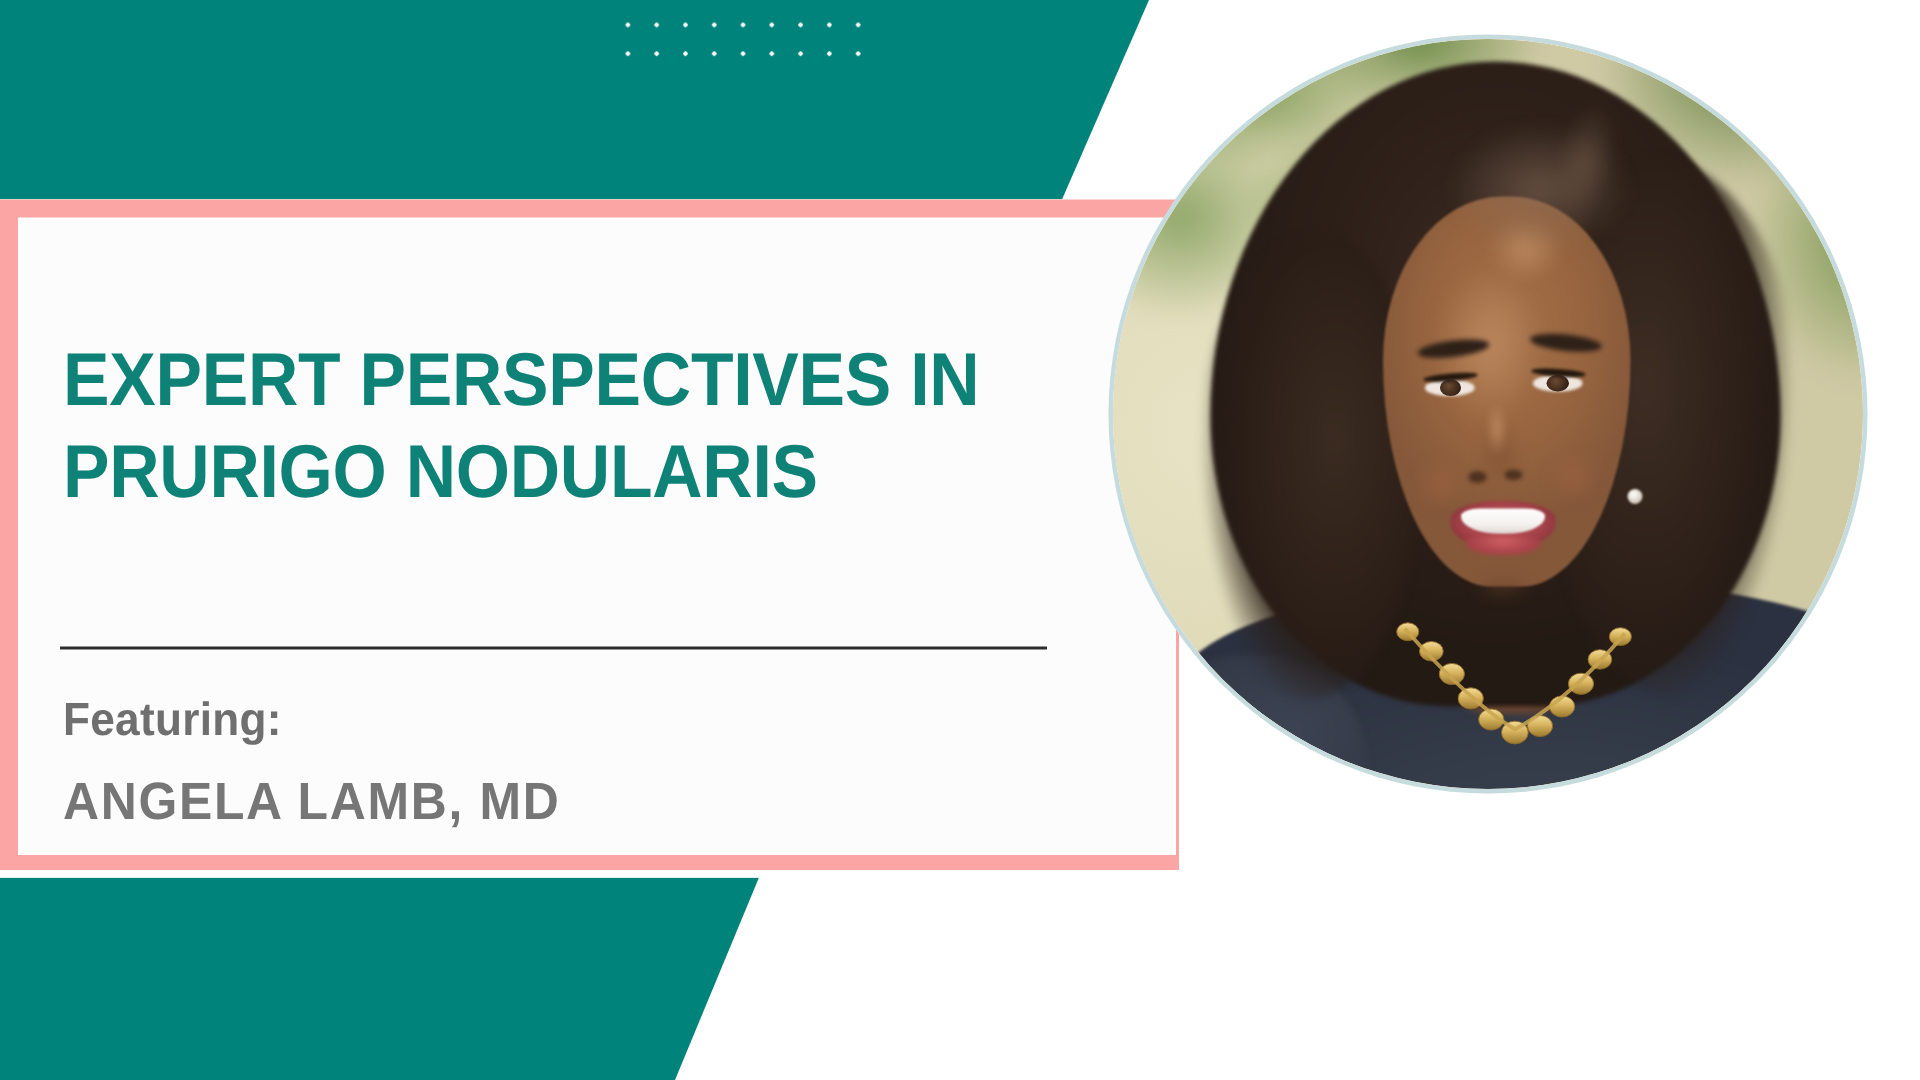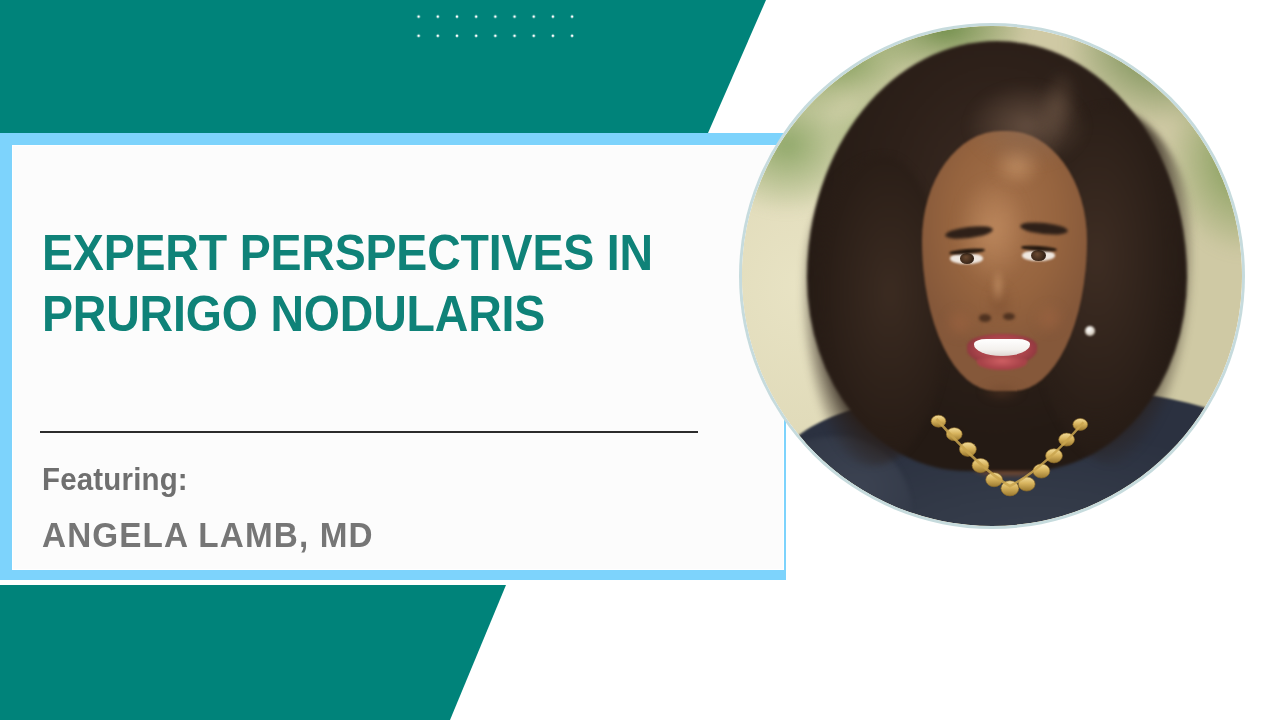--- a/index.html
+++ b/index.html
@@ -55,21 +55,21 @@
     height: 43px;
   }
 
   
   #card-frame {
     position: absolute;
     left: 0;
     top: 133px;
     width: 786px;
     height: 447px;
-    background: #7dd3fc;
+    background: #fca5a5;
     box-sizing: border-box;
   }
   #card-inner {
     position: absolute;
     left: 12px;
     top: 12px;
     right: 2px;
     bottom: 10px;
     background: #fcfcfc;
     box-shadow: inset 0 0 0 1px #ffffff;

